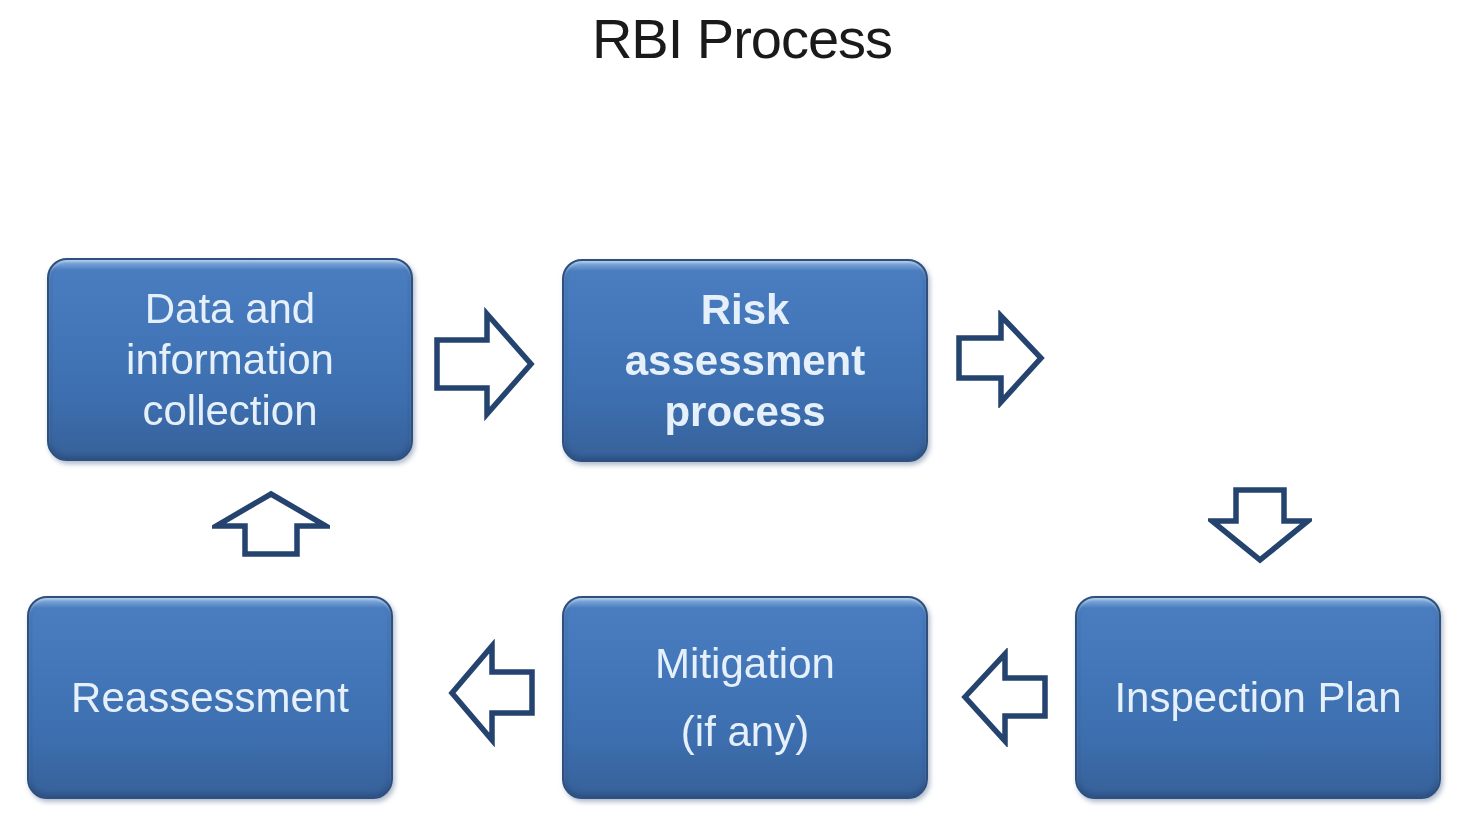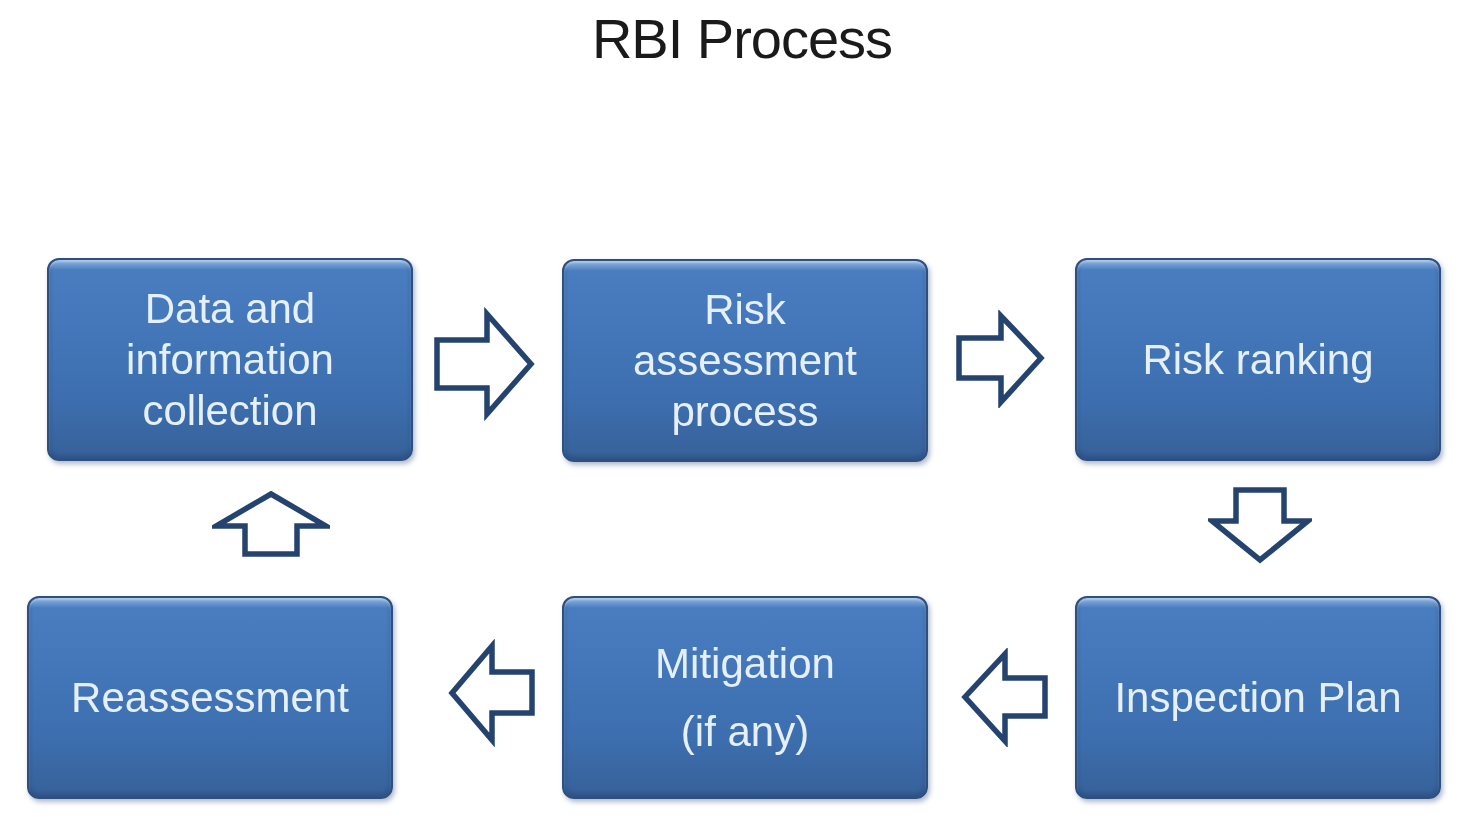--- a/index.html
+++ b/index.html
@@ -38,21 +38,21 @@
     font-weight: 500;
     letter-spacing: -1px;
     color: var(--title-text);
   }
   .flow-box {
     position: absolute;
     width: 366px;
     height: 203px;
     box-sizing: border-box;
     border: 2px solid var(--box-border);
-    border-radius: 12px;
+    border-radius: 20px;
     background:
       linear-gradient(180deg,
         var(--box-highlight) 0%,
         var(--box-fill-top) 5%,
         #4478ba 30%,
         #3d6fb0 68%,
         var(--box-fill-bottom) 100%);
     box-shadow:
       2px 3px 5px rgba(110, 130, 160, 0.55),
       inset 0 -3px 5px rgba(20, 40, 80, 0.30),
@@ -77,21 +77,21 @@
     position: absolute;
   }
   .flow-arrow polygon {
     fill: var(--arrow-fill);
     stroke: var(--arrow-outline);
     stroke-width: 5.5;
     stroke-linejoin: miter;
   }
   
   #box-data-collection { left: 47px;  top: 258px; }
-  #box-risk-assessment { left: 562px; top: 259px; }
+  #box-risk-assessment { left: 562px; top: 259px; font-weight: bold; }
   #box-risk-ranking    { left: 1075px; top: 258px; }
   #box-inspection-plan { left: 1075px; top: 596px; align-items: center; }
   #box-mitigation      { left: 562px; top: 596px; }
   #box-reassessment    { left: 27px;  top: 596px; }
   
   #arrow-1 { left: 433px;  top: 306px; }
   #arrow-2 { left: 955px;  top: 310px; }
   #arrow-3 { left: 1208px; top: 486px; }
   #arrow-4 { left: 961px;  top: 648px; }
   #arrow-5 { left: 448px;  top: 639px; }
@@ -109,23 +109,20 @@
 information
 collection</div>
   </div>
 
   <div class="flow-box" id="box-risk-assessment">
     <div class="box-label">Risk
 assessment
 process</div>
   </div>
 
-  <div class="flow-box" id="box-risk-ranking">
-    <div class="box-label">Risk ranking</div>
-  </div>
 
   <div class="flow-box" id="box-inspection-plan">
     <div class="box-label">Inspection Plan</div>
   </div>
 
   <div class="flow-box" id="box-mitigation">
     <div class="box-label">Mitigation</div>
     <div class="box-sublabel">(if any)</div>
   </div>
 

